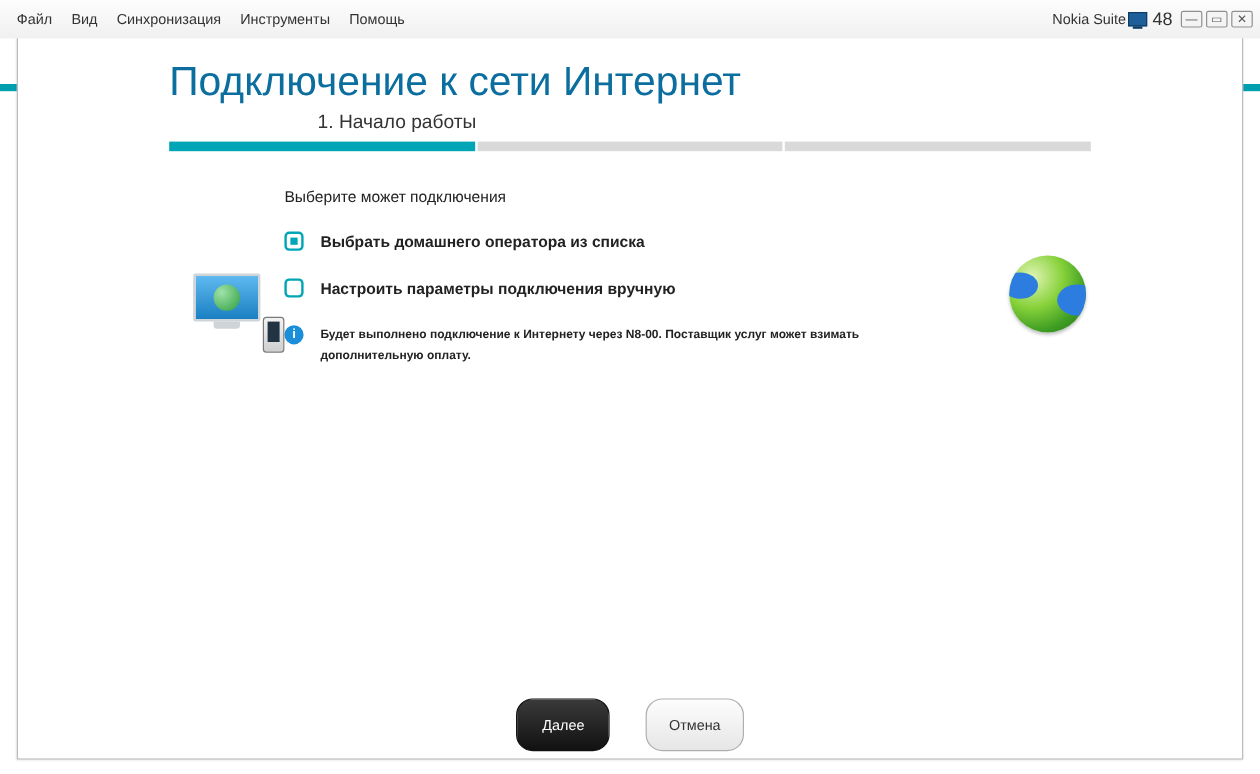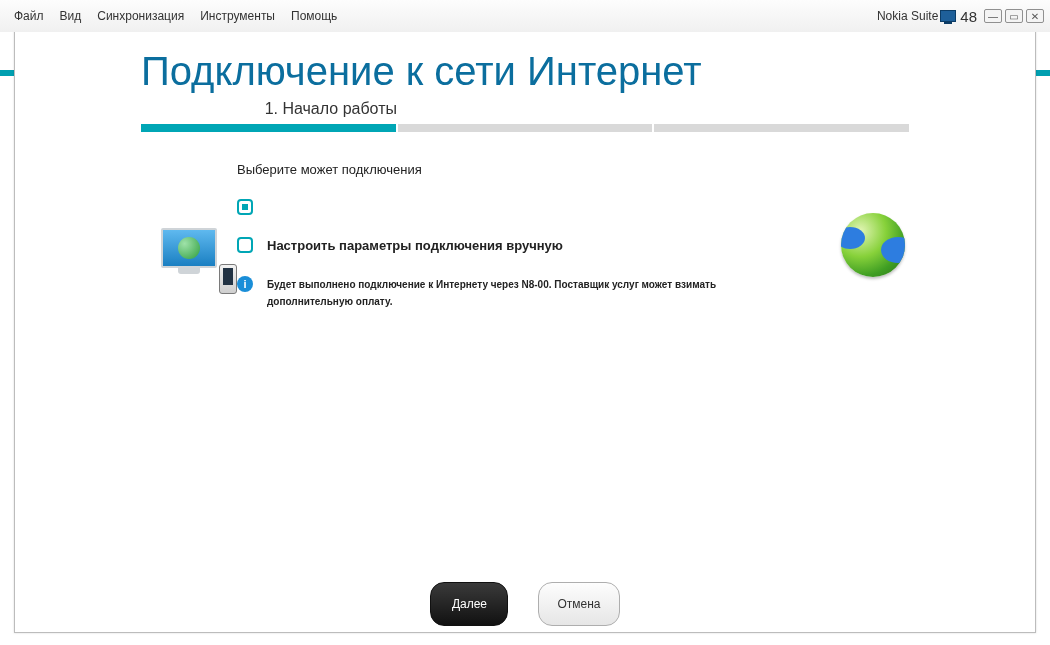--- a/index.html
+++ b/index.html
@@ -47,21 +47,21 @@
       position: absolute; left: 14px; right: 14px; top: 22px; bottom: 12px;
       background: #fff;
       border: 1px solid #bcbcbc;
       box-shadow: 0 0 2px rgba(0,0,0,0.15);
       z-index: 3;
       display: flex; flex-direction: column;
     }
     .panel-inner { flex: 1; padding: 26px 126px 0 126px; position: relative; }
 
     h1.page-title {
-      font-size: 40px; font-weight: 300;
+      font-size: 34px; font-weight: 300;
       color: #0b6e9e;
       margin-bottom: 6px;
     }
 
     .step-row { display: flex; align-items: center; margin-bottom: 6px; }
     .step-row .step-label { font-size: 16px; color: #333; width: 33.33%; text-align: right; }
 
     .progress { display: flex; gap: 2px; margin-bottom: 30px; }
     .progress .seg { height: 8px; flex: 1; background: #d9d9d9; }
     .progress .seg.active { background: #00a6b5; }
@@ -171,20 +171,21 @@
       <div class="seg"></div>
     </div>
 
     <div class="content-block">
       <div class="prompt">Выберите может подключения</div>
 
       <div class="option-row">
         <div class="radio selected">
             <div class="dot"></div>
           </div>
+        <div class="opt-label">Выбрать домашнего оператора из списка</div>
       </div>
 
       <div class="option-row">
         <div class="radio"></div>
         <div class="opt-label">Настроить параметры подключения вручную</div>
       </div>
 
       <div class="info-row">
         <div class="info-icon">i</div>
         <div class="info-text">Будет выполнено подключение к Интернету через N8-00. Поставщик услуг может взимать дополнительную оплату.</div>

